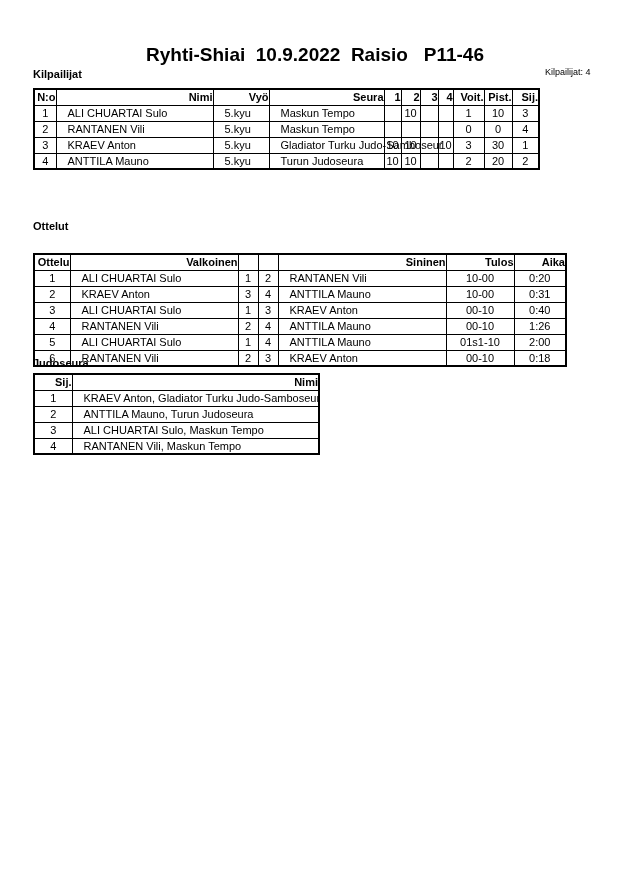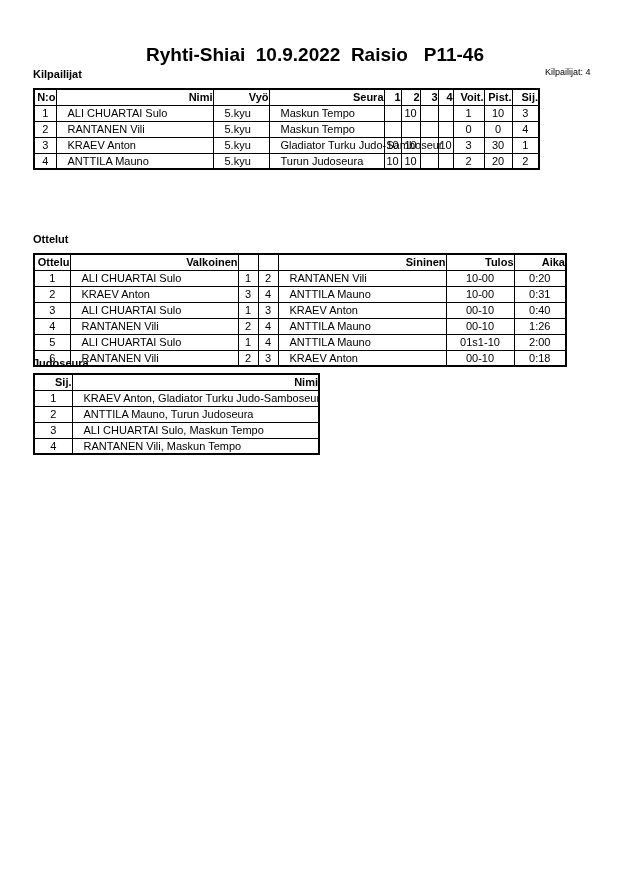--- a/index.html
+++ b/index.html
@@ -21,21 +21,21 @@
   .count {
     position:absolute; top:67px; left:545px;
     font-size:9px;
   }
   .section-label {
     position:absolute;
     font-size:11px; font-weight:bold;
     text-align:left;
   }
   #label-kilpailijat { top:68px;  left:33px; width:408px; }
-  #label-ottelut     { top:220px; left:33px; width:564px;margin-top:13px; }
+  #label-ottelut     { top:220px; left:33px; width:564px; }
   #label-tulokset    { top:357px; left:33px; width:255px; }
 
   table.tbl {
     position:absolute;
     border-collapse:collapse;
     table-layout:fixed;
     border:2px solid #000;
     font-size:11px;
   }
   #t1 { top:88px;  left:33px; width:505px; }

